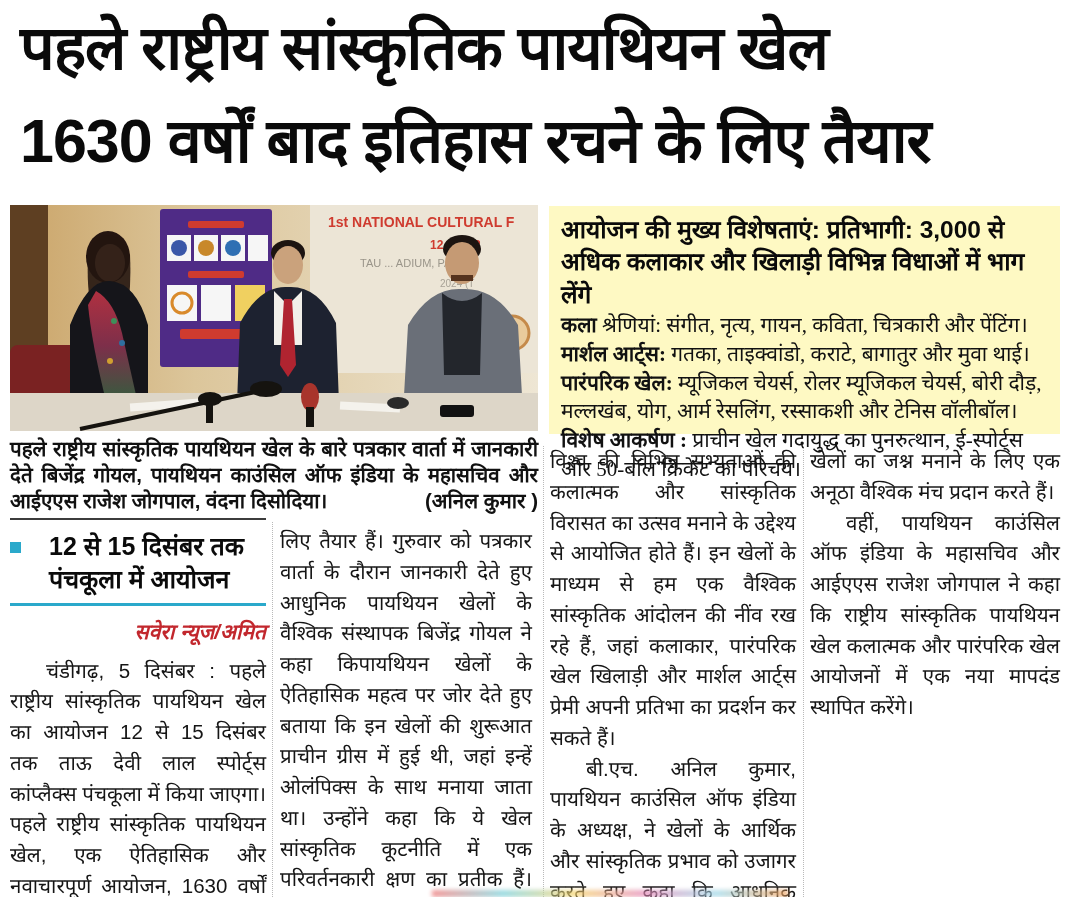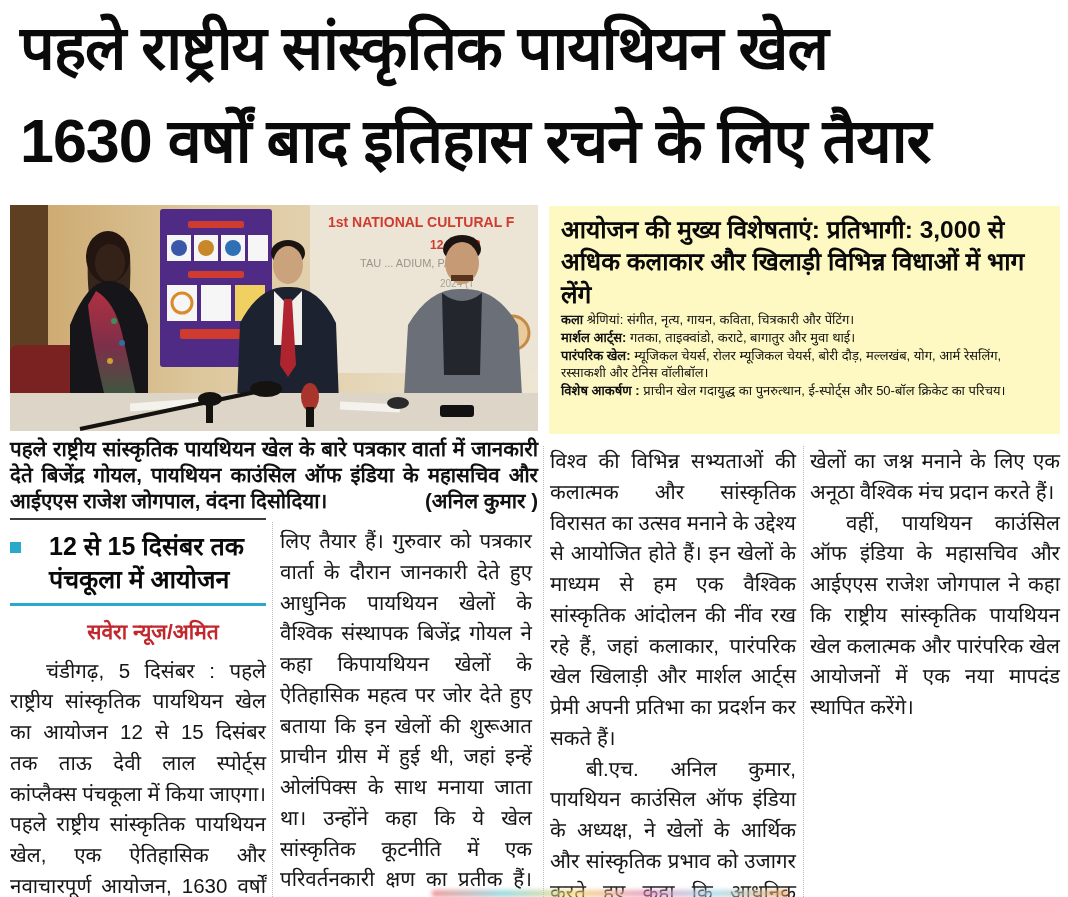--- a/index.html
+++ b/index.html
@@ -11,36 +11,36 @@
   .headline{position:absolute;left:20px;top:2px;width:1058px;color:#0a0a0a;}
   .headline .hl{font-weight:800;font-size:61px;line-height:1.52;letter-spacing:-1px;white-space:nowrap;}
   
   .photo{position:absolute;left:10px;top:205px;width:528px;height:226px;overflow:hidden;background:#a16207;}
   
   .caption{position:absolute;left:10px;top:436px;width:528px;font-weight:700;font-size:20.5px;line-height:1.28;text-align:justify;position:absolute;}
   .caption .credit{position:absolute;right:0;bottom:0;font-weight:700;}
   
   .infobox{position:absolute;left:549px;top:206px;width:511px;height:228px;background:#fef9c3;box-sizing:border-box;padding:8px 12px 6px 12px;}
   .infobox .ib-head{font-weight:800;font-size:24.5px;line-height:1.32;color:#0a0a0a;}
-  .infobox .ib-line{font-size:13px;line-height:1.37;color:#111;}
+  .infobox .ib-line{font-size:21px;line-height:1.37;color:#111;font-family:Liberation Serif, serif;}
   .infobox .ib-line .lead{font-weight:800;}
   
   .col{position:absolute;text-align:justify;font-size:20.5px;line-height:1.5;color:#151515;}
   .col p{margin:0;}
   .col p.indent{text-indent:36px;}
   .col1{left:10px;top:518px;width:256px;}
   .col2{left:280px;top:526px;width:252px;}
   .col3{left:550px;top:446px;width:246px;}
   .col4{left:810px;top:446px;width:250px;}
   .rule-dark{border-top:2px solid #3c3c3c;margin:0 0 10px 0;}
   .subhead{display:flex;gap:28px;align-items:flex-start;margin-bottom:8px;}
   .bullet{width:11px;height:11px;background:#2aa9cb;margin-top:12px;flex:0 0 auto;}
   .subhead-text{font-weight:800;font-size:25px;line-height:1.3;color:#0a0a0a;text-align:left;}
   .rule-teal{border-top:3px solid #2aa9cb;margin:6px 0 10px 0;}
-  .byline{color:#c2272d;font-weight:800;font-size:21px;margin:2px 0 8px 30px;text-align:center;}
+  .byline{color:#c2272d;font-weight:800;font-size:21px;margin:2px 0 8px 30px;text-align:right;font-style:italic;}
   .vsep{position:absolute;width:0;border-left:1px dotted #b9b9b9;}
   .vsep1{left:272px;top:522px;height:375px;}
   .vsep2{left:543px;top:446px;height:451px;}
   .vsep3{left:803px;top:446px;height:451px;}
   
   .bottom-strip{position:absolute;left:432px;top:890px;width:356px;height:7px;filter:blur(2px);
     background:linear-gradient(90deg,#e77,#7bd0d8,#f5d36a,#e488b8,#9fd8e8,#f0a05a);opacity:.75;}
 </style>
 </head>
 <body>

